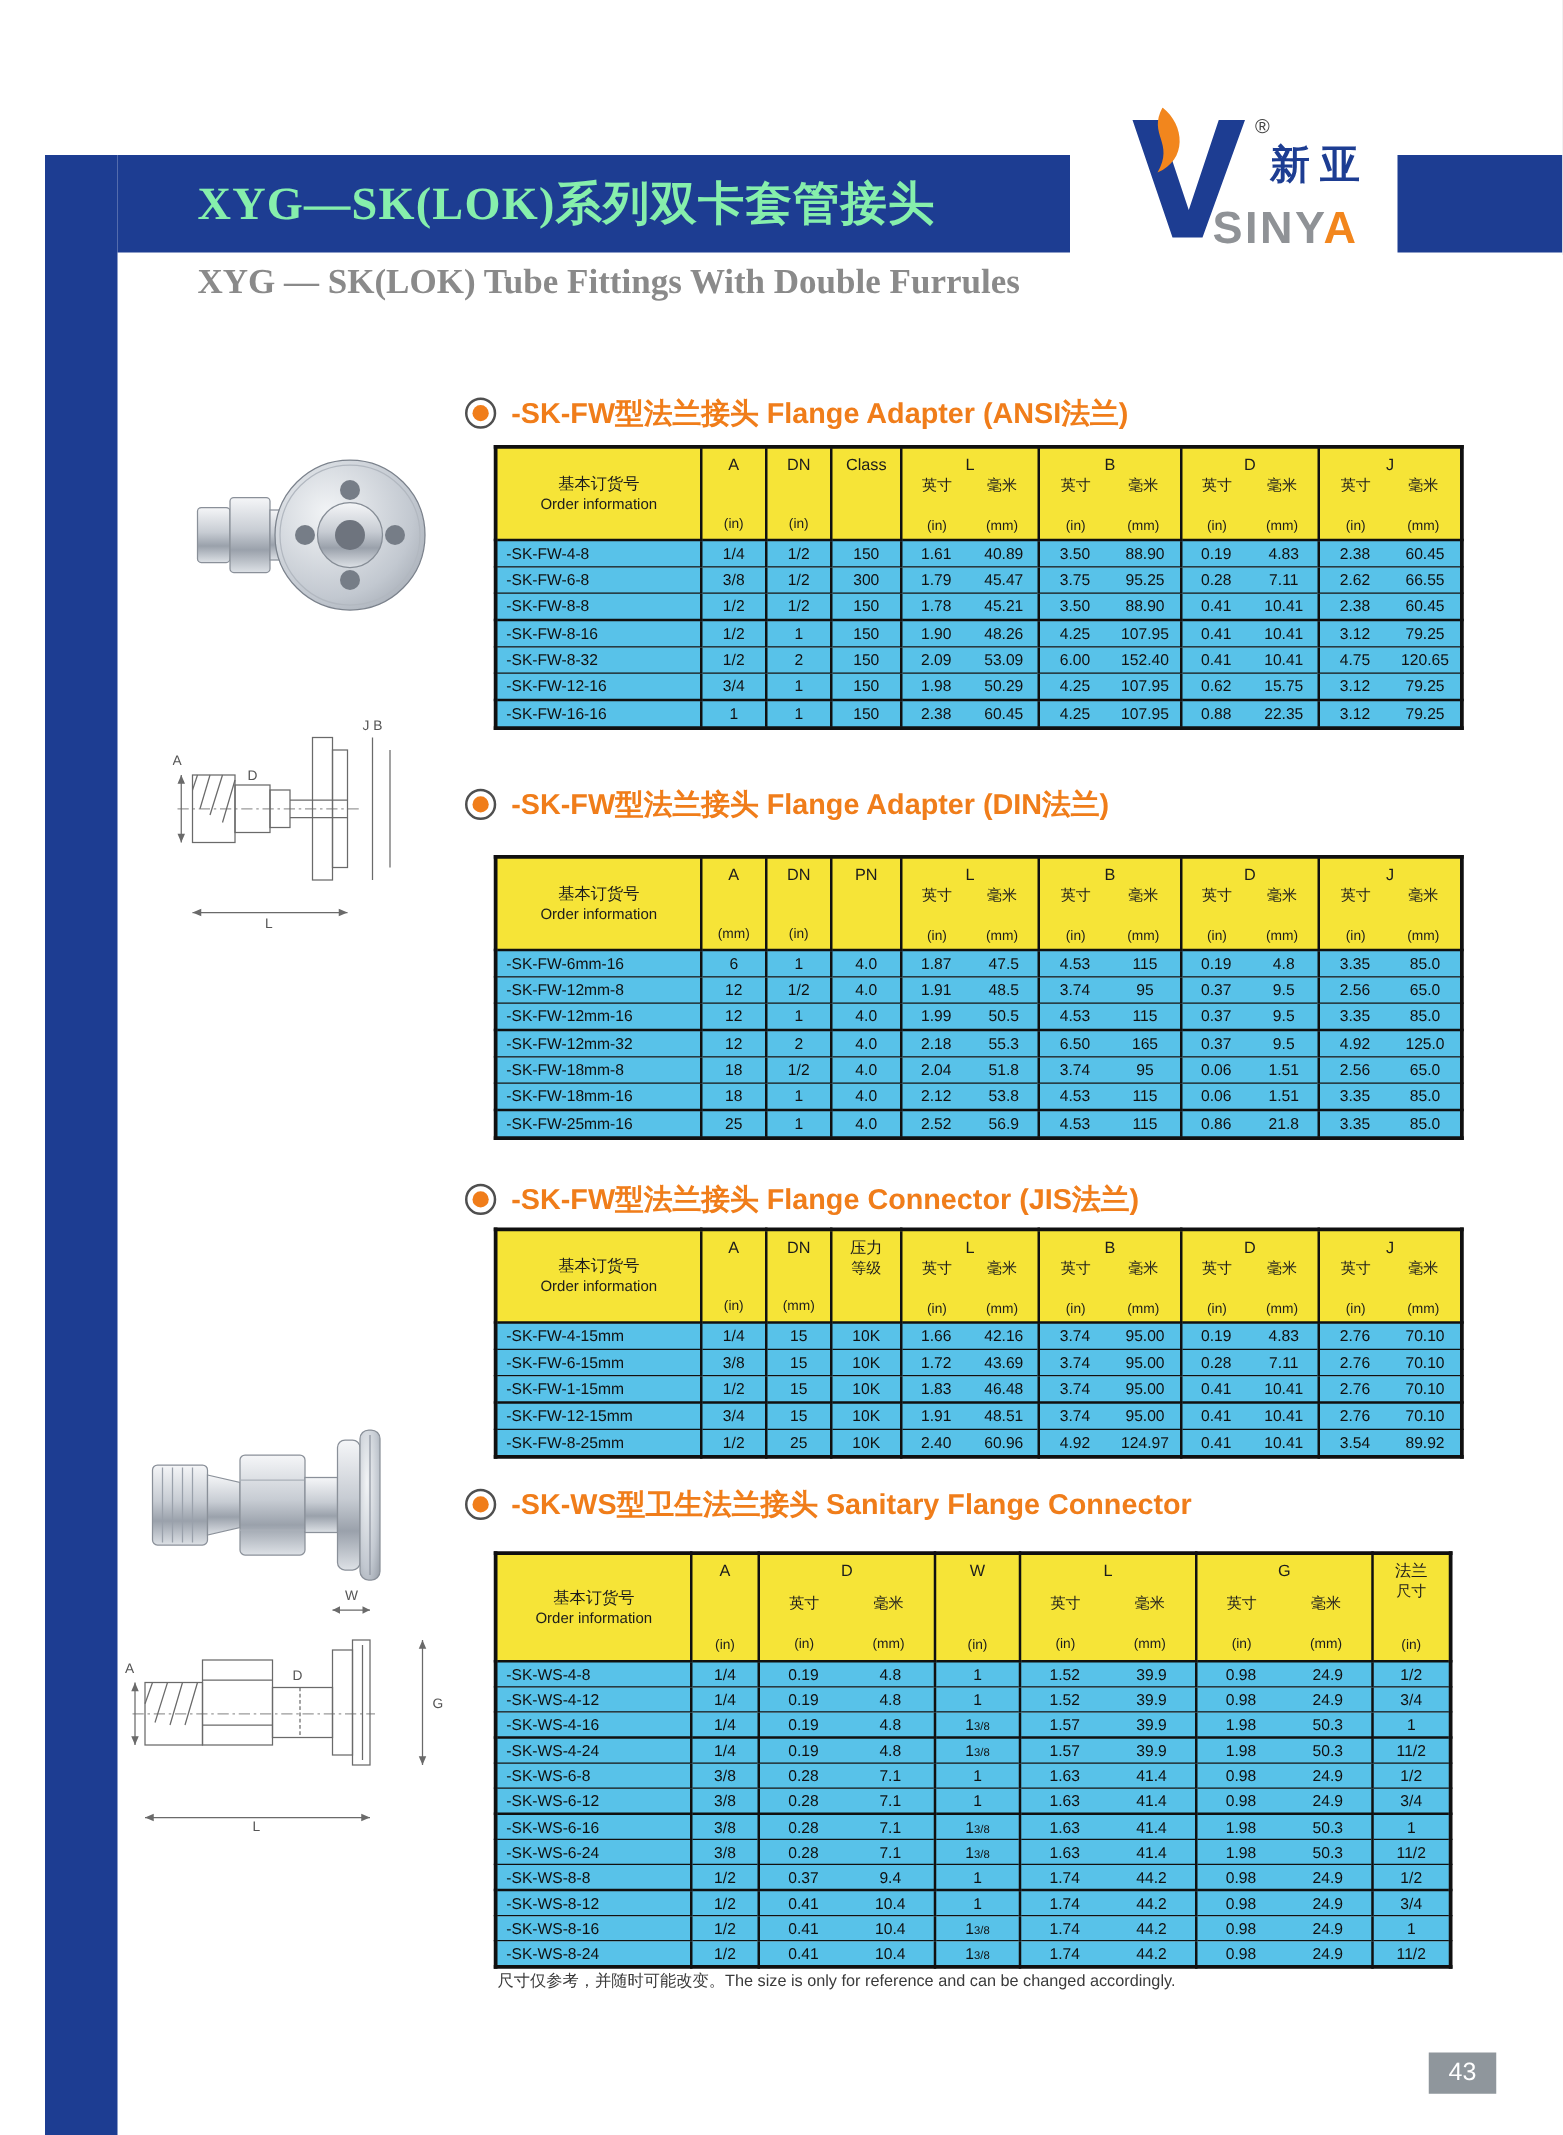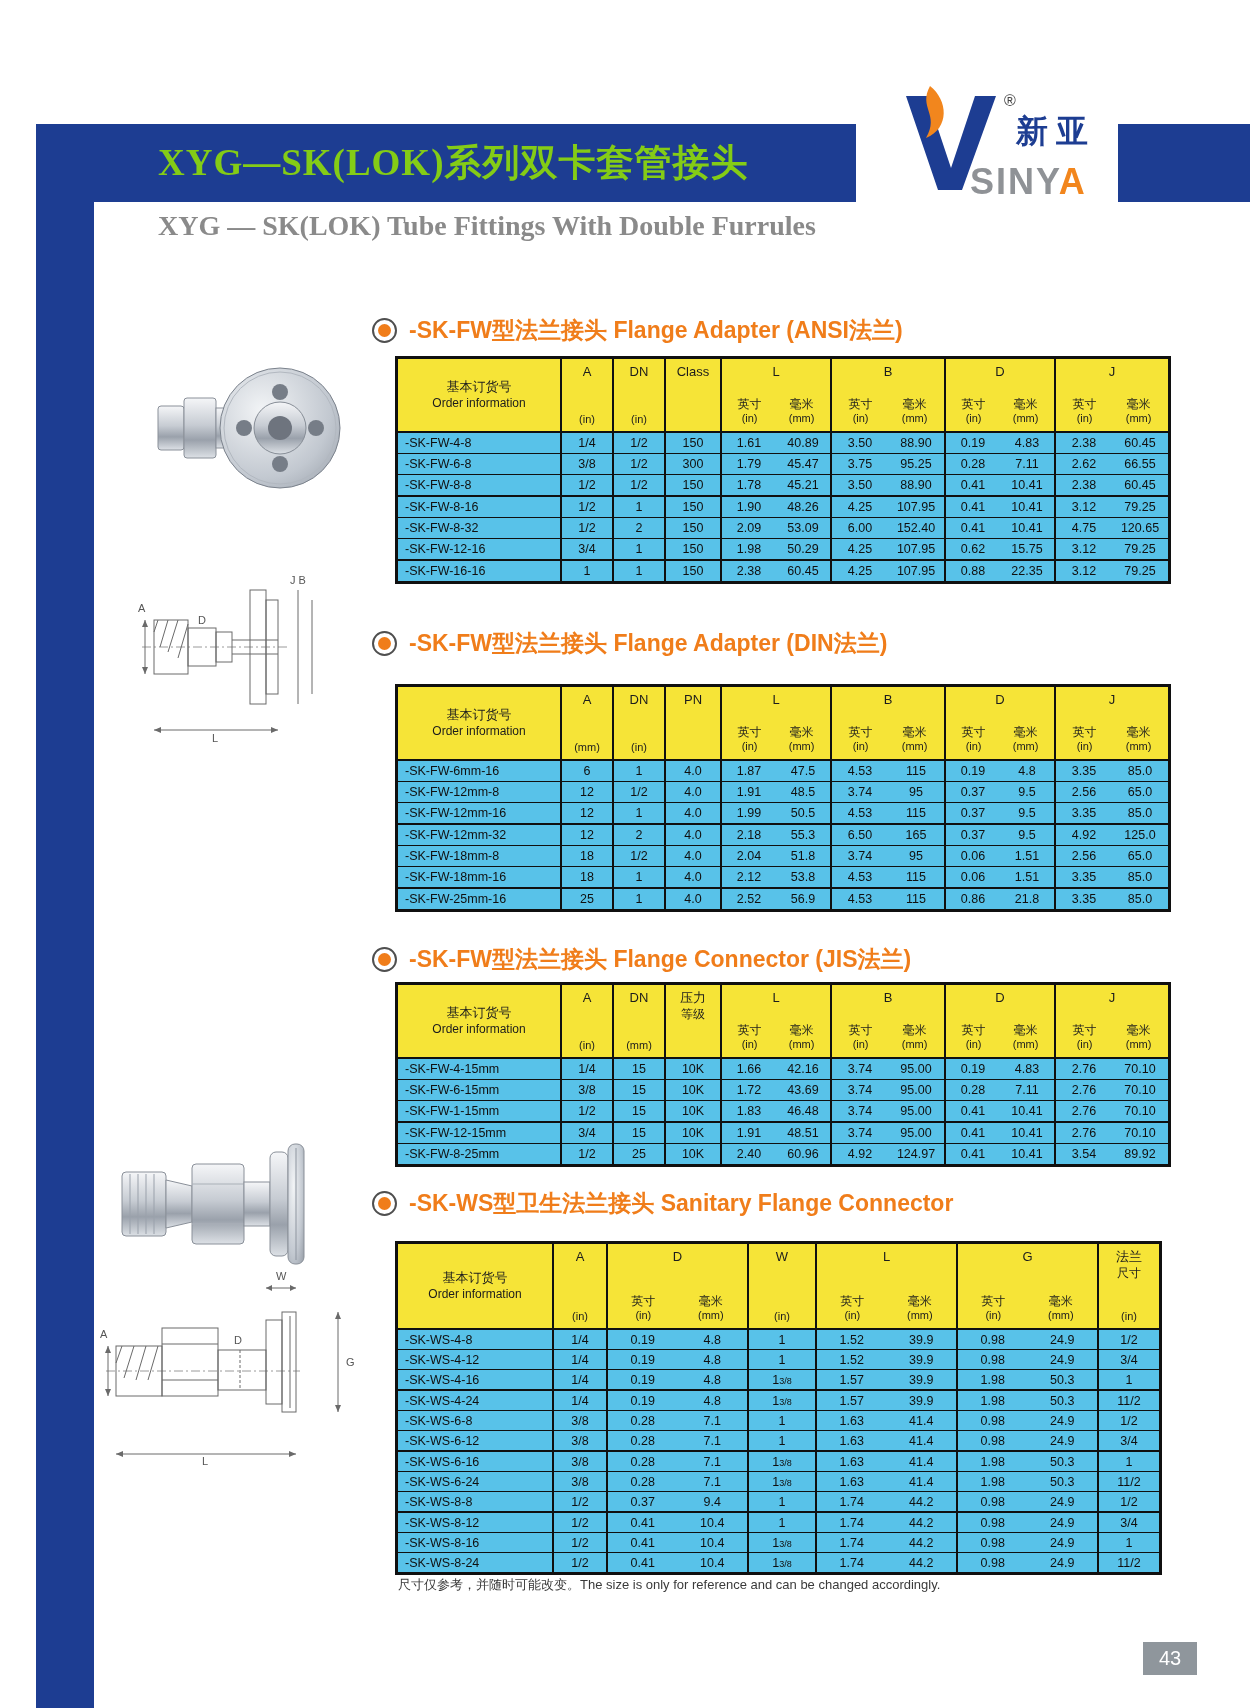--- a/index.html
+++ b/index.html
@@ -3,21 +3,21 @@
 <meta charset="utf-8">
 <style>
   html,body{margin:0;padding:0;background:#e8e8e8;}
   .page{position:relative;width:1250px;height:1708px;background:#ffffff;margin:0 auto;
         font-family:"Liberation Sans",sans-serif;overflow:hidden;}
 
   
   .stripe{position:absolute;left:36px;top:124px;width:58px;height:1584px;background:#1d3d92;}
   .banner{position:absolute;left:94px;top:124px;width:762px;height:78px;background:#1d3d92;
           display:flex;align-items:center;}
-  .banner .ptitle{color:#84cc16;font-family:"Liberation Serif",serif;font-weight:bold;
+  .banner .ptitle{color:#86efac;font-family:"Liberation Serif",serif;font-weight:bold;
           font-size:37px;margin-left:64px;letter-spacing:1px;white-space:nowrap;}
   .banner-right{position:absolute;left:1118px;top:124px;width:132px;height:78px;background:#1d3d92;}
   .logo{position:absolute;left:878px;top:86px;width:250px;height:118px;}
   .subtitle{position:absolute;left:158px;top:210px;font-family:"Liberation Serif",serif;
           font-weight:bold;font-size:28px;color:#8a8a8a;white-space:nowrap;}
 
   
   .stitle{position:absolute;display:flex;align-items:center;gap:12px;
           font-weight:bold;font-size:23px;color:#f07d1a;white-space:nowrap;}
   .bullet{width:21px;height:21px;border-radius:50%;border:2px solid #4f4f4f;background:#fff;
@@ -26,21 +26,21 @@
 
   
   .spec{position:absolute;border-collapse:collapse;table-layout:fixed;border:3px solid #101010;}
   .spec th,.spec td{border:1px solid #101010;border-left-width:2px;border-right-width:2px;}
   .spec th{background:#f6e437;padding:5px 2px;vertical-align:top;font-weight:normal;}
   .spec thead th{border-bottom-width:2px;}
   .thwrap{display:flex;flex-direction:column;align-items:center;height:var(--hh,62px);
           font-size:13px;color:#1c1c1c;line-height:1.3;}
   .thwrap.between{justify-content:space-between;}
   .thwrap.center{justify-content:center;}
-  .plabel{font-size:13px;} .plabel2{font-size:12px;} .u{font-size:11px;}
+  .plabel{font-size:13px;} .plabel2{font-size:12px;} .u{font-size:11px;margin-top:19px;}
   .psub{display:flex;width:100%;justify-content:space-around;}
   .pu{text-align:center;line-height:1.25;font-size:12px;}
   .spec td{background:#58c2e9;height:20px;font-size:12.5px;text-align:center;color:#101010;padding:0 2px;}
   .spec td.namec{text-align:left;padding-left:7px;}
   .spec td.pairc{padding:0;}
   .pairc span{display:inline-block;width:50%;}
   .spec td small{font-size:9px;}
   tr.gend td{border-bottom-width:2px;}
   .t4{--hh:74px;}
   .t4 td{height:19px;}

